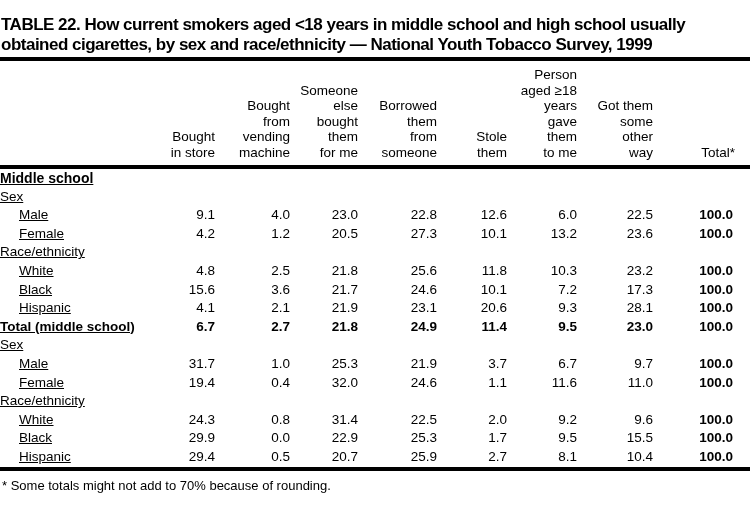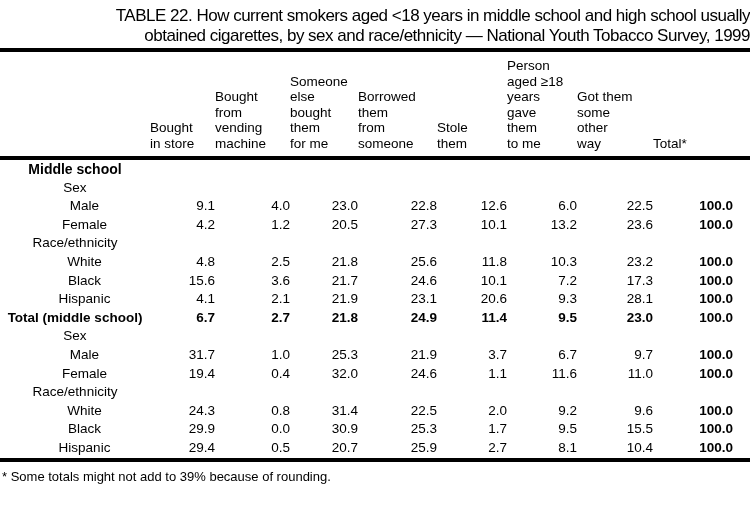--- a/index.html
+++ b/index.html
@@ -2,42 +2,41 @@
 <html><head>
 <meta charset="utf-8">
 <style>
   html, body { margin:0; padding:0; }
   body {
     width:750px; height:528px; overflow:hidden;
     background:#ffffff; color:#000000;
     font-family:"Liberation Sans", sans-serif;
   }
   .title {
-    font-weight:normal; font-size:17px; line-height:20px;
+    font-weight:bold; font-size:17px; line-height:20px;
     letter-spacing:-0.5px; white-space:pre-line;
-    padding:6px 0 2px 1px;
-    text-align:right;
+    padding:15px 0 2px 1px;
   }
   .rule { height:4px; background:#000; }
   table.data-table {
     border-collapse:collapse; table-layout:fixed; width:750px;
     border-bottom:4px solid #000;
   }
   thead tr { border-bottom:4px solid #000; }
   thead th {
     font-weight:normal; font-size:13.5px; line-height:15.5px;
-    vertical-align:bottom; text-align:left; white-space:pre-line;
+    vertical-align:bottom; text-align:right; white-space:pre-line;
     padding:6px 0 5px 0;
   }
   thead th.rowlabel { text-align:left; }
   thead th.total-col { padding-right:15px; }
   tbody td { font-size:13.5px; line-height:18.6px; padding:0; }
   td.num { text-align:right; }
   td.total-col { padding-right:17px; font-weight:bold;margin-top:18px; }
-  td.rowlabel { text-align:center; }
+  td.rowlabel { text-align:left;text-decoration:underline; }
   .style-section { font-weight:bold; font-size:14px; }
   .style-group { font-weight:normal;margin-top:12px; }
   .style-data { padding-left:19px; }
   .style-total { font-weight:bold; }
   tr.gap td { padding-top:9px; }
   .footnote { font-size:13px; padding:7px 0 0 2px; }
 </style>
 </head>
 <body>
 
@@ -243,35 +242,35 @@
           <td class="num">22.5</td>
           <td class="num">2.0</td>
           <td class="num">9.2</td>
           <td class="num">9.6</td>
           <td class="num total-col">100.0</td>
         </tr>
         <tr>
           <td class="rowlabel style-data">Black</td>
           <td class="num">29.9</td>
           <td class="num">0.0</td>
-          <td class="num">30.9</td>
+          <td class="num">22.9</td>
           <td class="num">25.3</td>
           <td class="num">1.7</td>
           <td class="num">9.5</td>
           <td class="num">15.5</td>
           <td class="num total-col">100.0</td>
         </tr>
         <tr>
           <td class="rowlabel style-data">Hispanic</td>
           <td class="num">29.4</td>
           <td class="num">0.5</td>
           <td class="num">20.7</td>
           <td class="num">25.9</td>
           <td class="num">2.7</td>
           <td class="num">8.1</td>
           <td class="num">10.4</td>
           <td class="num total-col">100.0</td>
         </tr>
       </tbody>
   </table>
 
-  <div class="footnote">* Some totals might not add to 39% because of rounding.</div>
+  <div class="footnote">* Some totals might not add to 70% because of rounding.</div>
 </div>
 
 </body></html>

